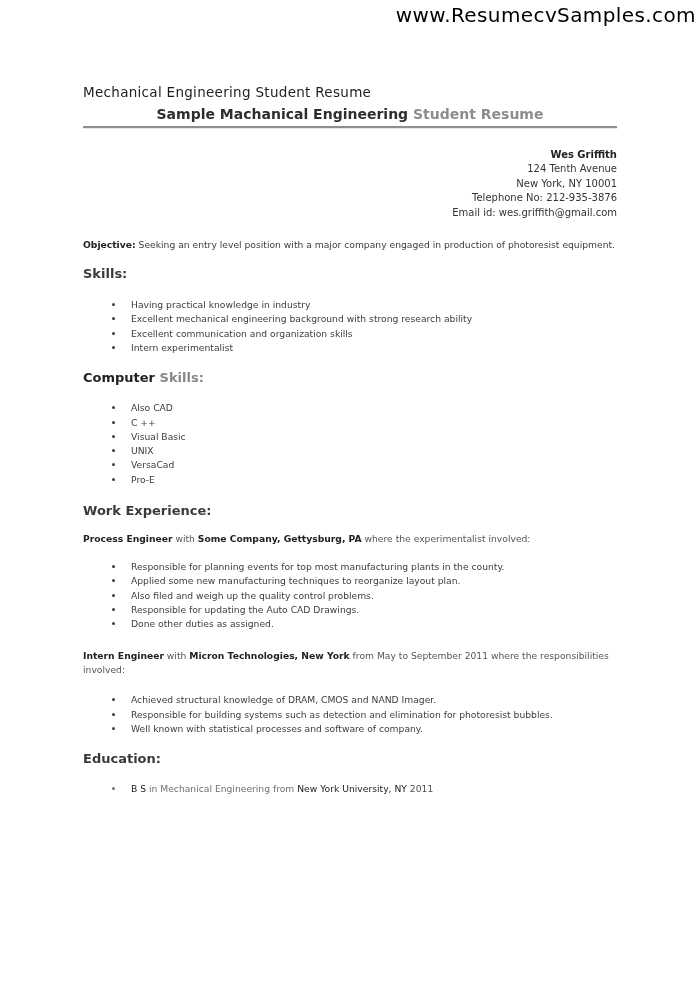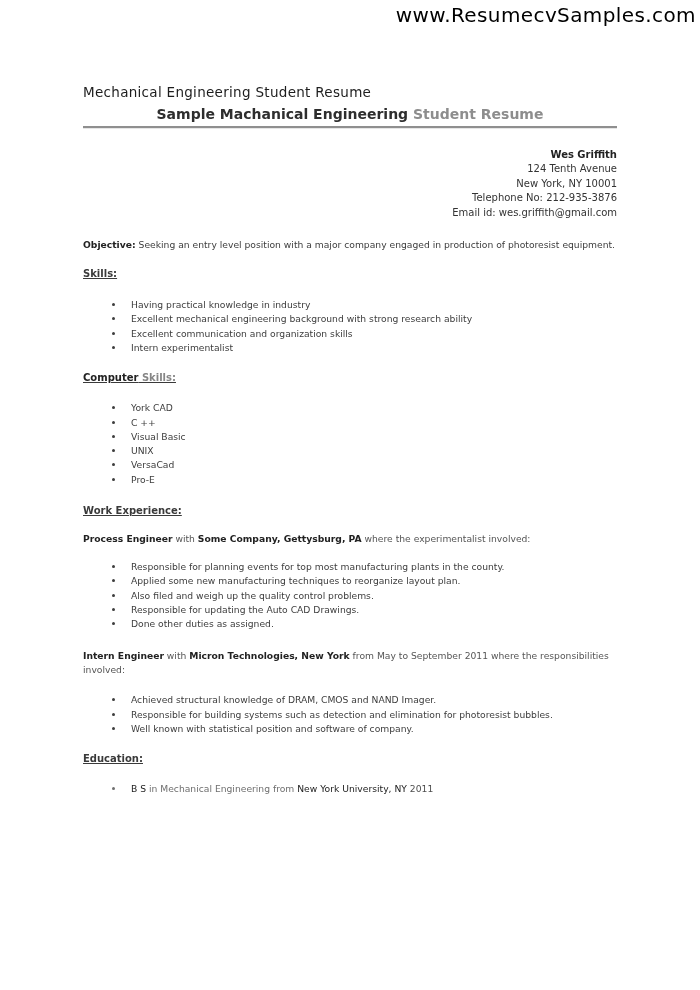--- a/index.html
+++ b/index.html
@@ -57,25 +57,24 @@
   }
   .contact .name { font-weight: bold; color: #222222; }
   .para {
     font-size: 9.2px;
     line-height: 14px;
     color: #3d3d3d;
   }
   .objective { margin-top: 18px; }
   .label { font-weight: bold; color: #222222; }
   .section-heading {
-    font-size: 10px;
+    font-size: 13px;
     font-weight: bold;
     color: #3a3a3a;
     line-height: 14px;
-    text-decoration: underline;
   }
   .skills-heading { margin-top: 15px; }
   .two-tone .dark { color: #222222; }
   .two-tone .light { color: #868686; }
   ul {
     margin: 0; padding: 0 0 0 42px;
     font-size: 9.2px;
     line-height: 14.3px;
     color: #3d3d3d;
   }
@@ -122,21 +121,21 @@
   <ul class="skills-list">
     <li>Having practical knowledge in industry</li>
     <li>Excellent mechanical engineering background with strong research ability</li>
     <li>Excellent communication and organization skills</li>
     <li>Intern experimentalist</li>
   </ul>
 
   <div class="section-heading comp-heading two-tone"><span class="dark">Computer</span><span class="light"> Skills:</span></div>
 
   <ul class="comp-list">
-    <li>York CAD</li>
+    <li>Also CAD</li>
     <li>C ++</li>
     <li>Visual Basic</li>
     <li>UNIX</li>
     <li>VersaCad</li>
     <li>Pro-E</li>
   </ul>
 
   <div class="section-heading work-heading">Work Experience:</div>
 
   <p class="para job-intro"><span class="strong">Process Engineer</span><span> with </span><span class="strong">Some Company, Gettysburg, PA</span><span> where the experimentalist involved:</span></p>
@@ -147,21 +146,21 @@
     <li>Also filed and weigh up the quality control problems.</li>
     <li>Responsible for updating the Auto CAD Drawings.</li>
     <li>Done other duties as assigned.</li>
   </ul>
 
   <p class="para job-intro job2-intro"><span class="strong">Intern Engineer</span><span> with </span><span class="strong">Micron Technologies, New York</span><span> from May to September 2011 where the responsibilities involved:</span></p>
 
   <ul class="job-list job2-list">
     <li>Achieved structural knowledge of DRAM, CMOS and NAND Imager.</li>
     <li>Responsible for building systems such as detection and elimination for photoresist bubbles.</li>
-    <li>Well known with statistical position and software of company.</li>
+    <li>Well known with statistical processes and software of company.</li>
   </ul>
 
   <div class="section-heading edu-heading">Education:</div>
 
   <ul class="edu-list">
     <li class="edu-line"><span class="strong">B S</span><span> in Mechanical Engineering from </span><span class="strong">New York University, NY</span><span class="year"> 2011</span></li>
   </ul>
 
 </div>
 

